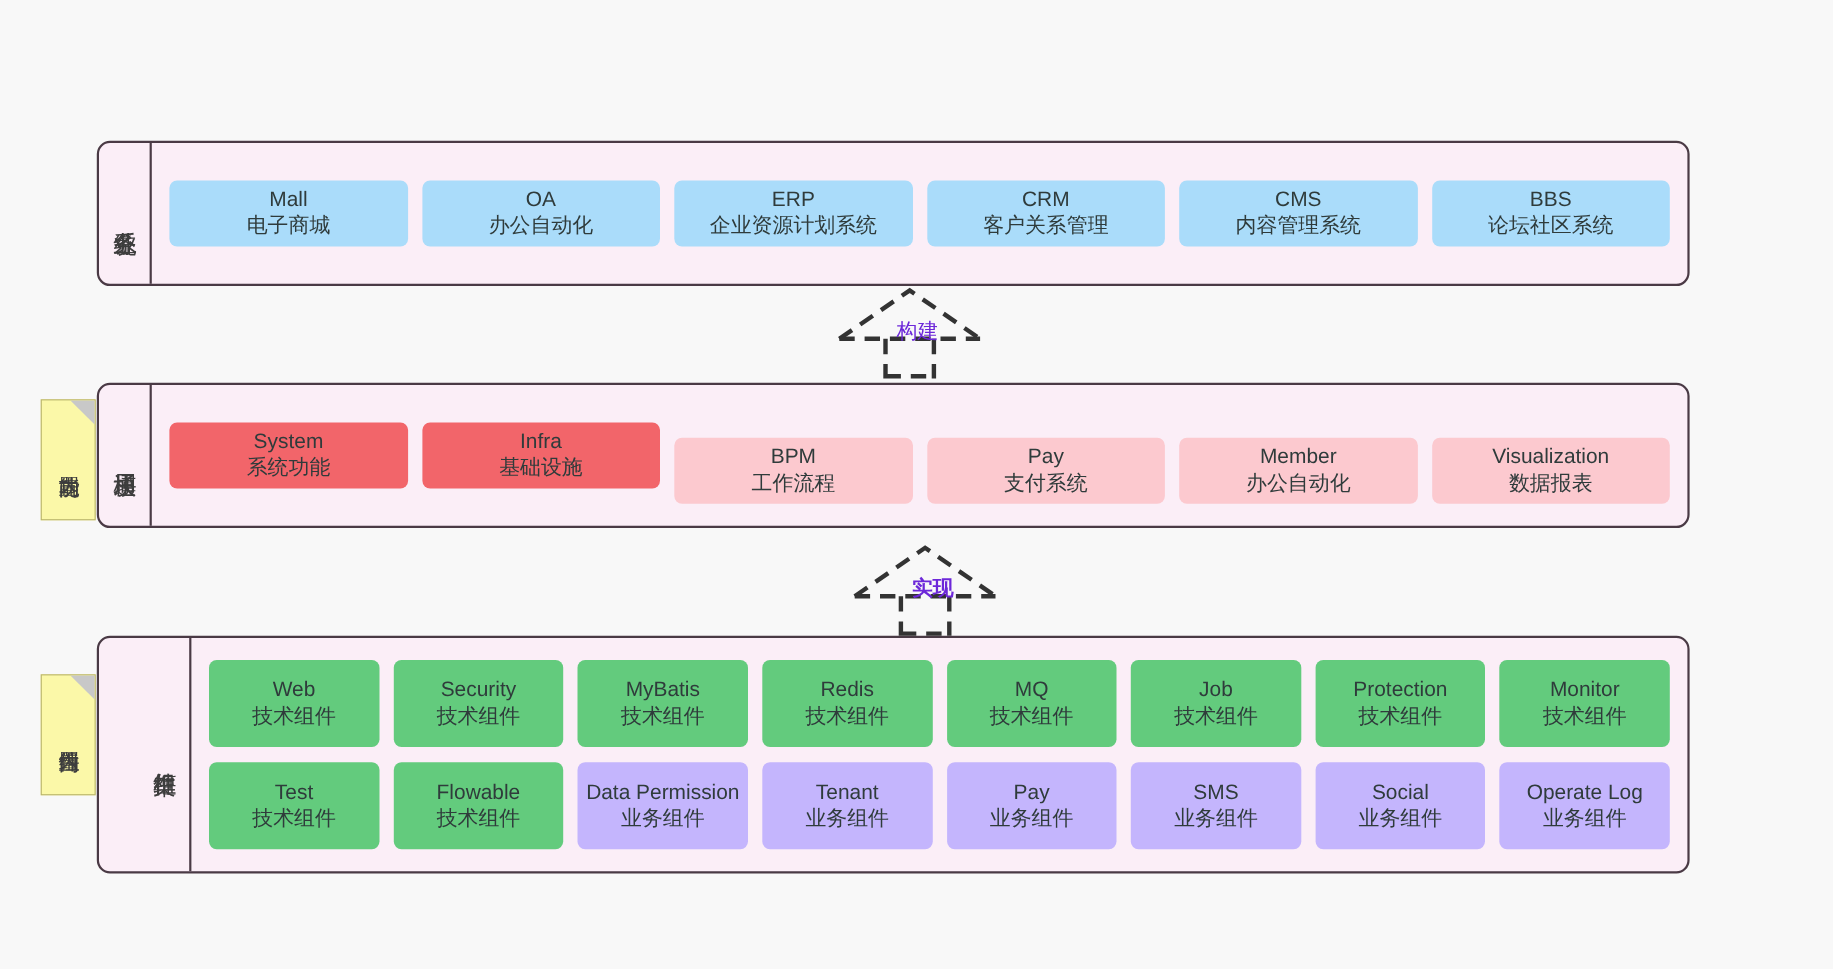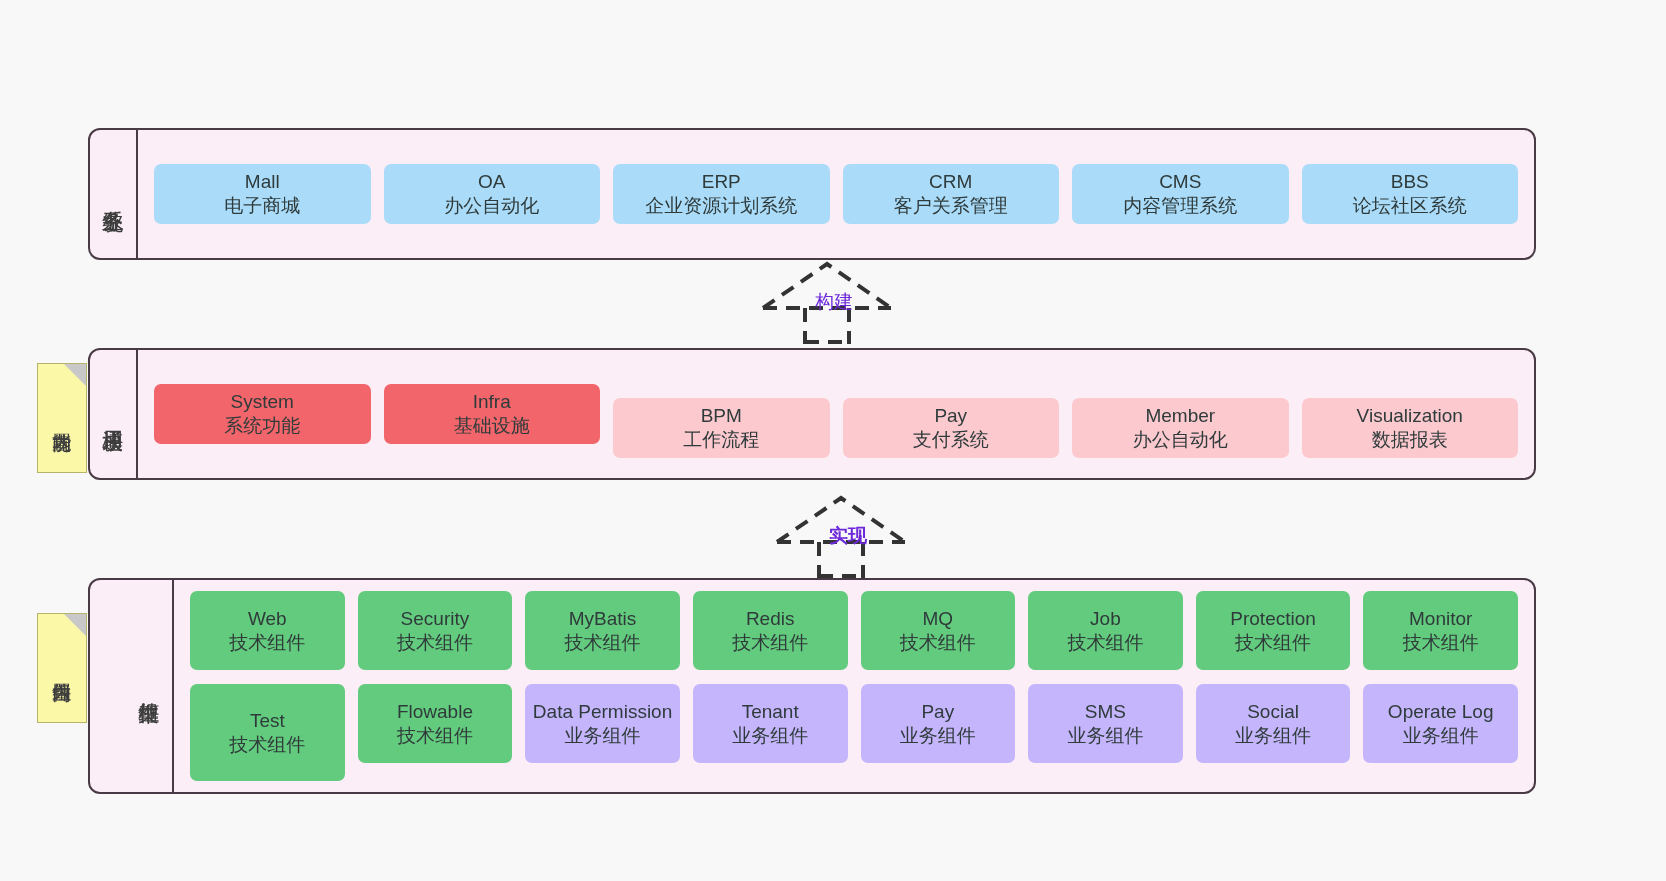--- a/index.html
+++ b/index.html
@@ -267,21 +267,21 @@
           <span class="t1">Protection</span>
           <span class="t2">技术组件</span>
         </div>
         <div class="card green" style="height:79px">
           <span class="t1">Monitor</span>
           <span class="t2">技术组件</span>
         </div>
       </div>
 
       <div class="row-line">
-        <div class="card green" style="height:97px">
+        <div class="card green" style="height:79px">
           <span class="t1">Test</span>
           <span class="t2">技术组件</span>
         </div>
         <div class="card green" style="height:79px">
           <span class="t1">Flowable</span>
           <span class="t2">技术组件</span>
         </div>
         <div class="card lgreen" style="height:79px">
           <span class="t1">Data Permission</span>
           <span class="t2">业务组件</span>

